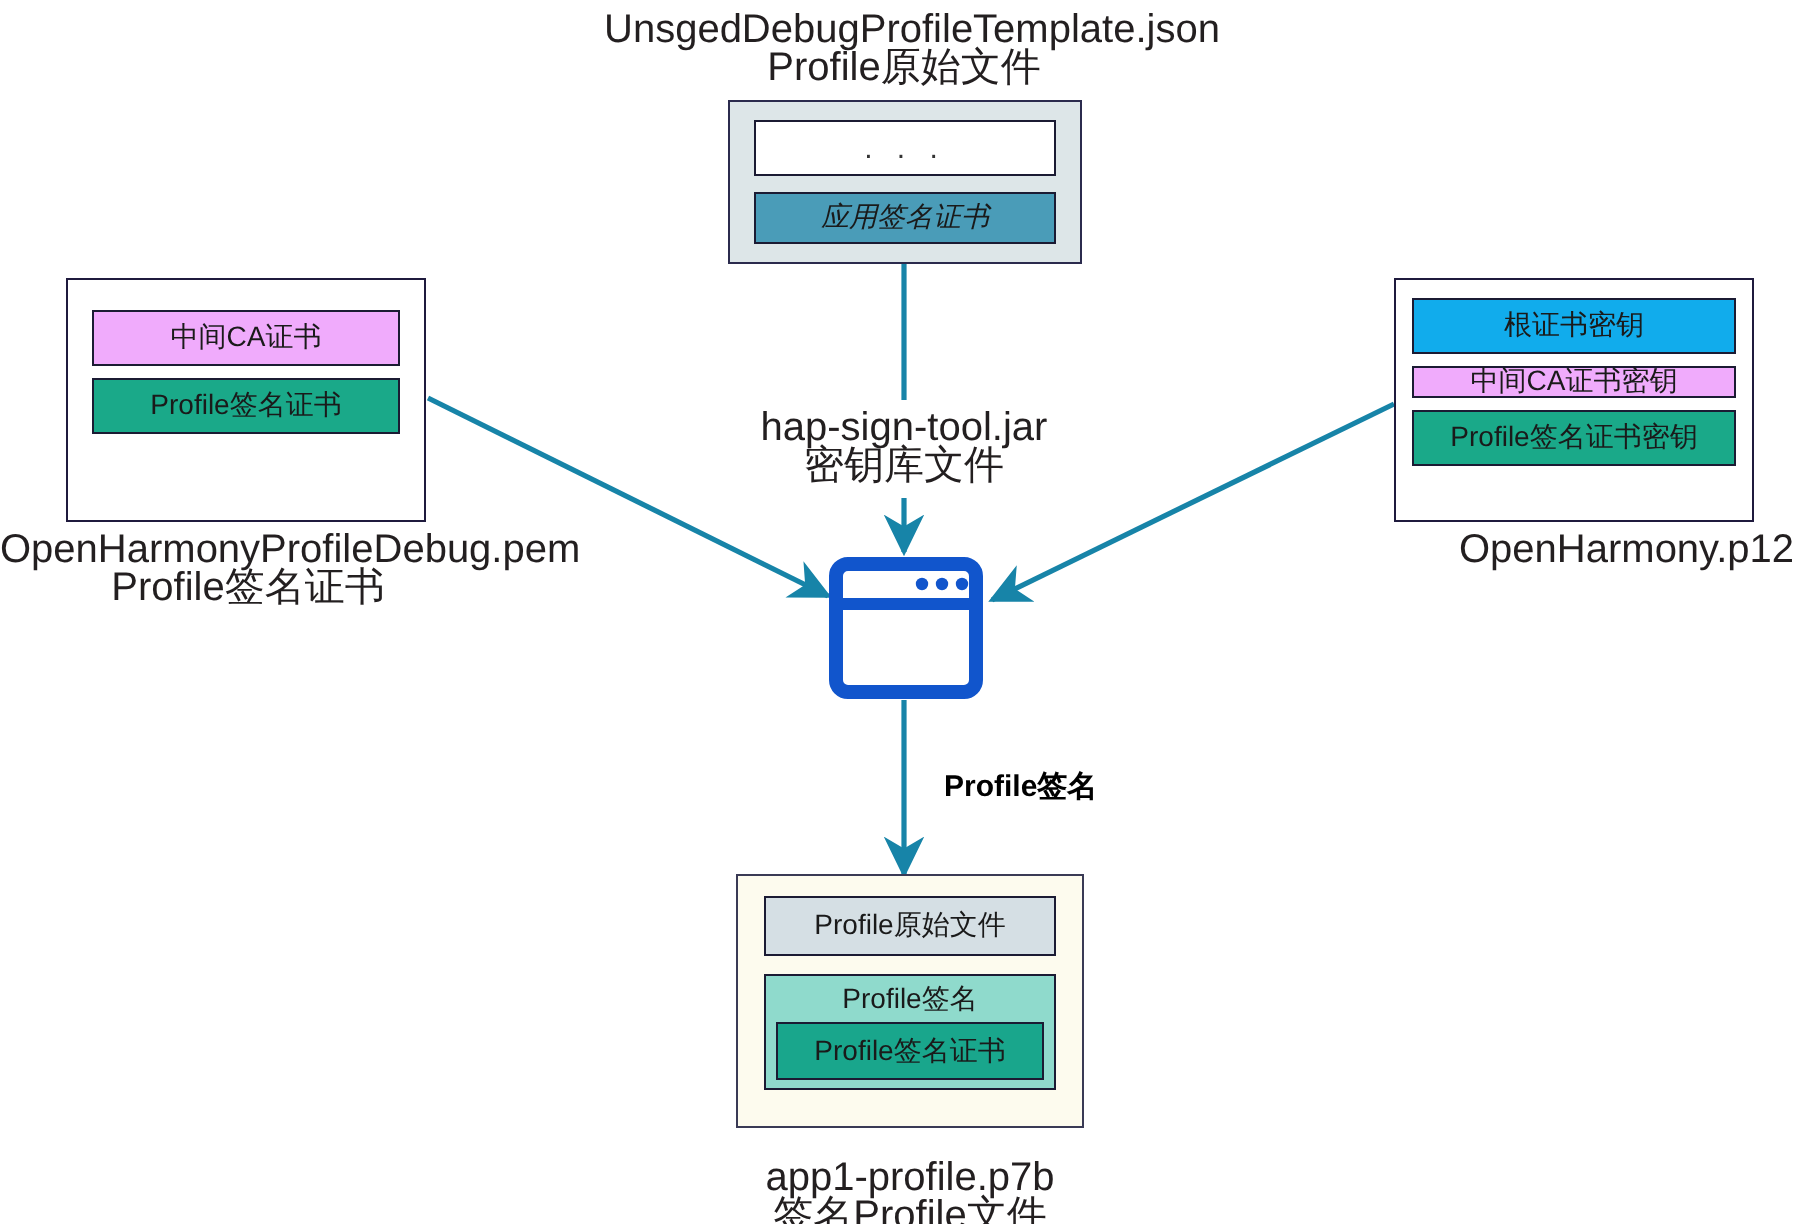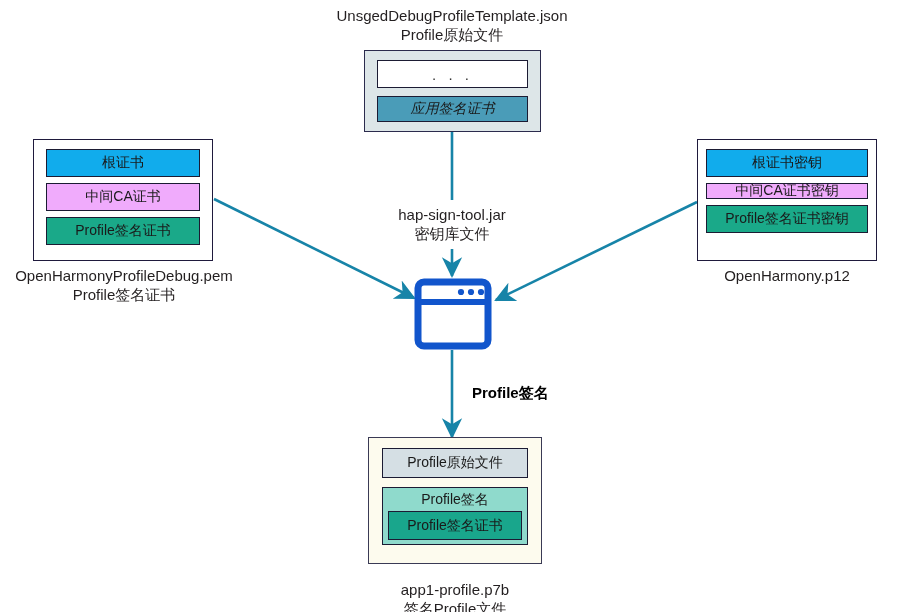--- a/index.html
+++ b/index.html
@@ -14,21 +14,21 @@
     font-family: "Liberation Sans", "DejaVu Sans", sans-serif;
     color: #1a1a1a;
     overflow: hidden;
   }
 
   .abs { position: absolute; }
 
   
   .caption {
     text-align: center;
-    font-size: 15px;
+    font-size: 20px;
     line-height: 19px;
     color: #231f20;
     white-space: nowrap;
   }
 
   
   .group-box {
     box-sizing: border-box;
     background: #ffffff;
     border: 1.5px solid #1f1a3d;
@@ -115,37 +115,36 @@
 </div>
 
 <div class="abs group-box tinted" style="left:364px; top:50px; width:177px; height:82px; padding:9px 12px;">
   <div class="chip chip-white" style="height:28px;">
     <span class="dots">. . .</span>
   </div>
   <div class="chip chip-steel" style="height:26px; margin-top:8px;">应用签名证书</div>
 </div>
 
 <div class="abs group-box" style="left:33px; top:139px; width:180px; height:122px; padding:9px 12px;">
-  <div class="chip chip-root" style="height:28px;">根证书</div>
   <div class="chip chip-ca" style="height:28px; margin-top:6px;">中间CA证书</div>
   <div class="chip chip-prof" style="height:28px; margin-top:6px;">Profile签名证书</div>
 </div>
 
 <div class="abs caption" style="left:0px; top:266px; width:248px;">
   <div>OpenHarmonyProfileDebug.pem</div>
   <div>Profile签名证书</div>
 </div>
 
 <div class="abs group-box" style="left:697px; top:139px; width:180px; height:122px; padding:9px 8px;">
   <div class="chip chip-root" style="height:28px;">根证书密钥</div>
   <div class="chip chip-ca" style="height:16px; margin-top:6px;">中间CA证书密钥</div>
   <div class="chip chip-prof" style="height:28px; margin-top:6px; font-size:14px;">Profile签名证书密钥</div>
 </div>
 
-<div class="abs caption" style="left:677px; top:266px; width:220px;">
+<div class="abs caption" style="left:677px; top:266px; width:220px;text-align:right;">
   <div>OpenHarmony.p12</div>
 </div>
 
 <div class="abs caption" style="left:352px; top:205px; width:200px;">
   <div>hap-sign-tool.jar</div>
   <div>密钥库文件</div>
 </div>
 
 <div class="abs" style="left:414px; top:278px;">
   <svg class="tool-icon" viewBox="0 0 78 72" xmlns="http://www.w3.org/2000/svg">

